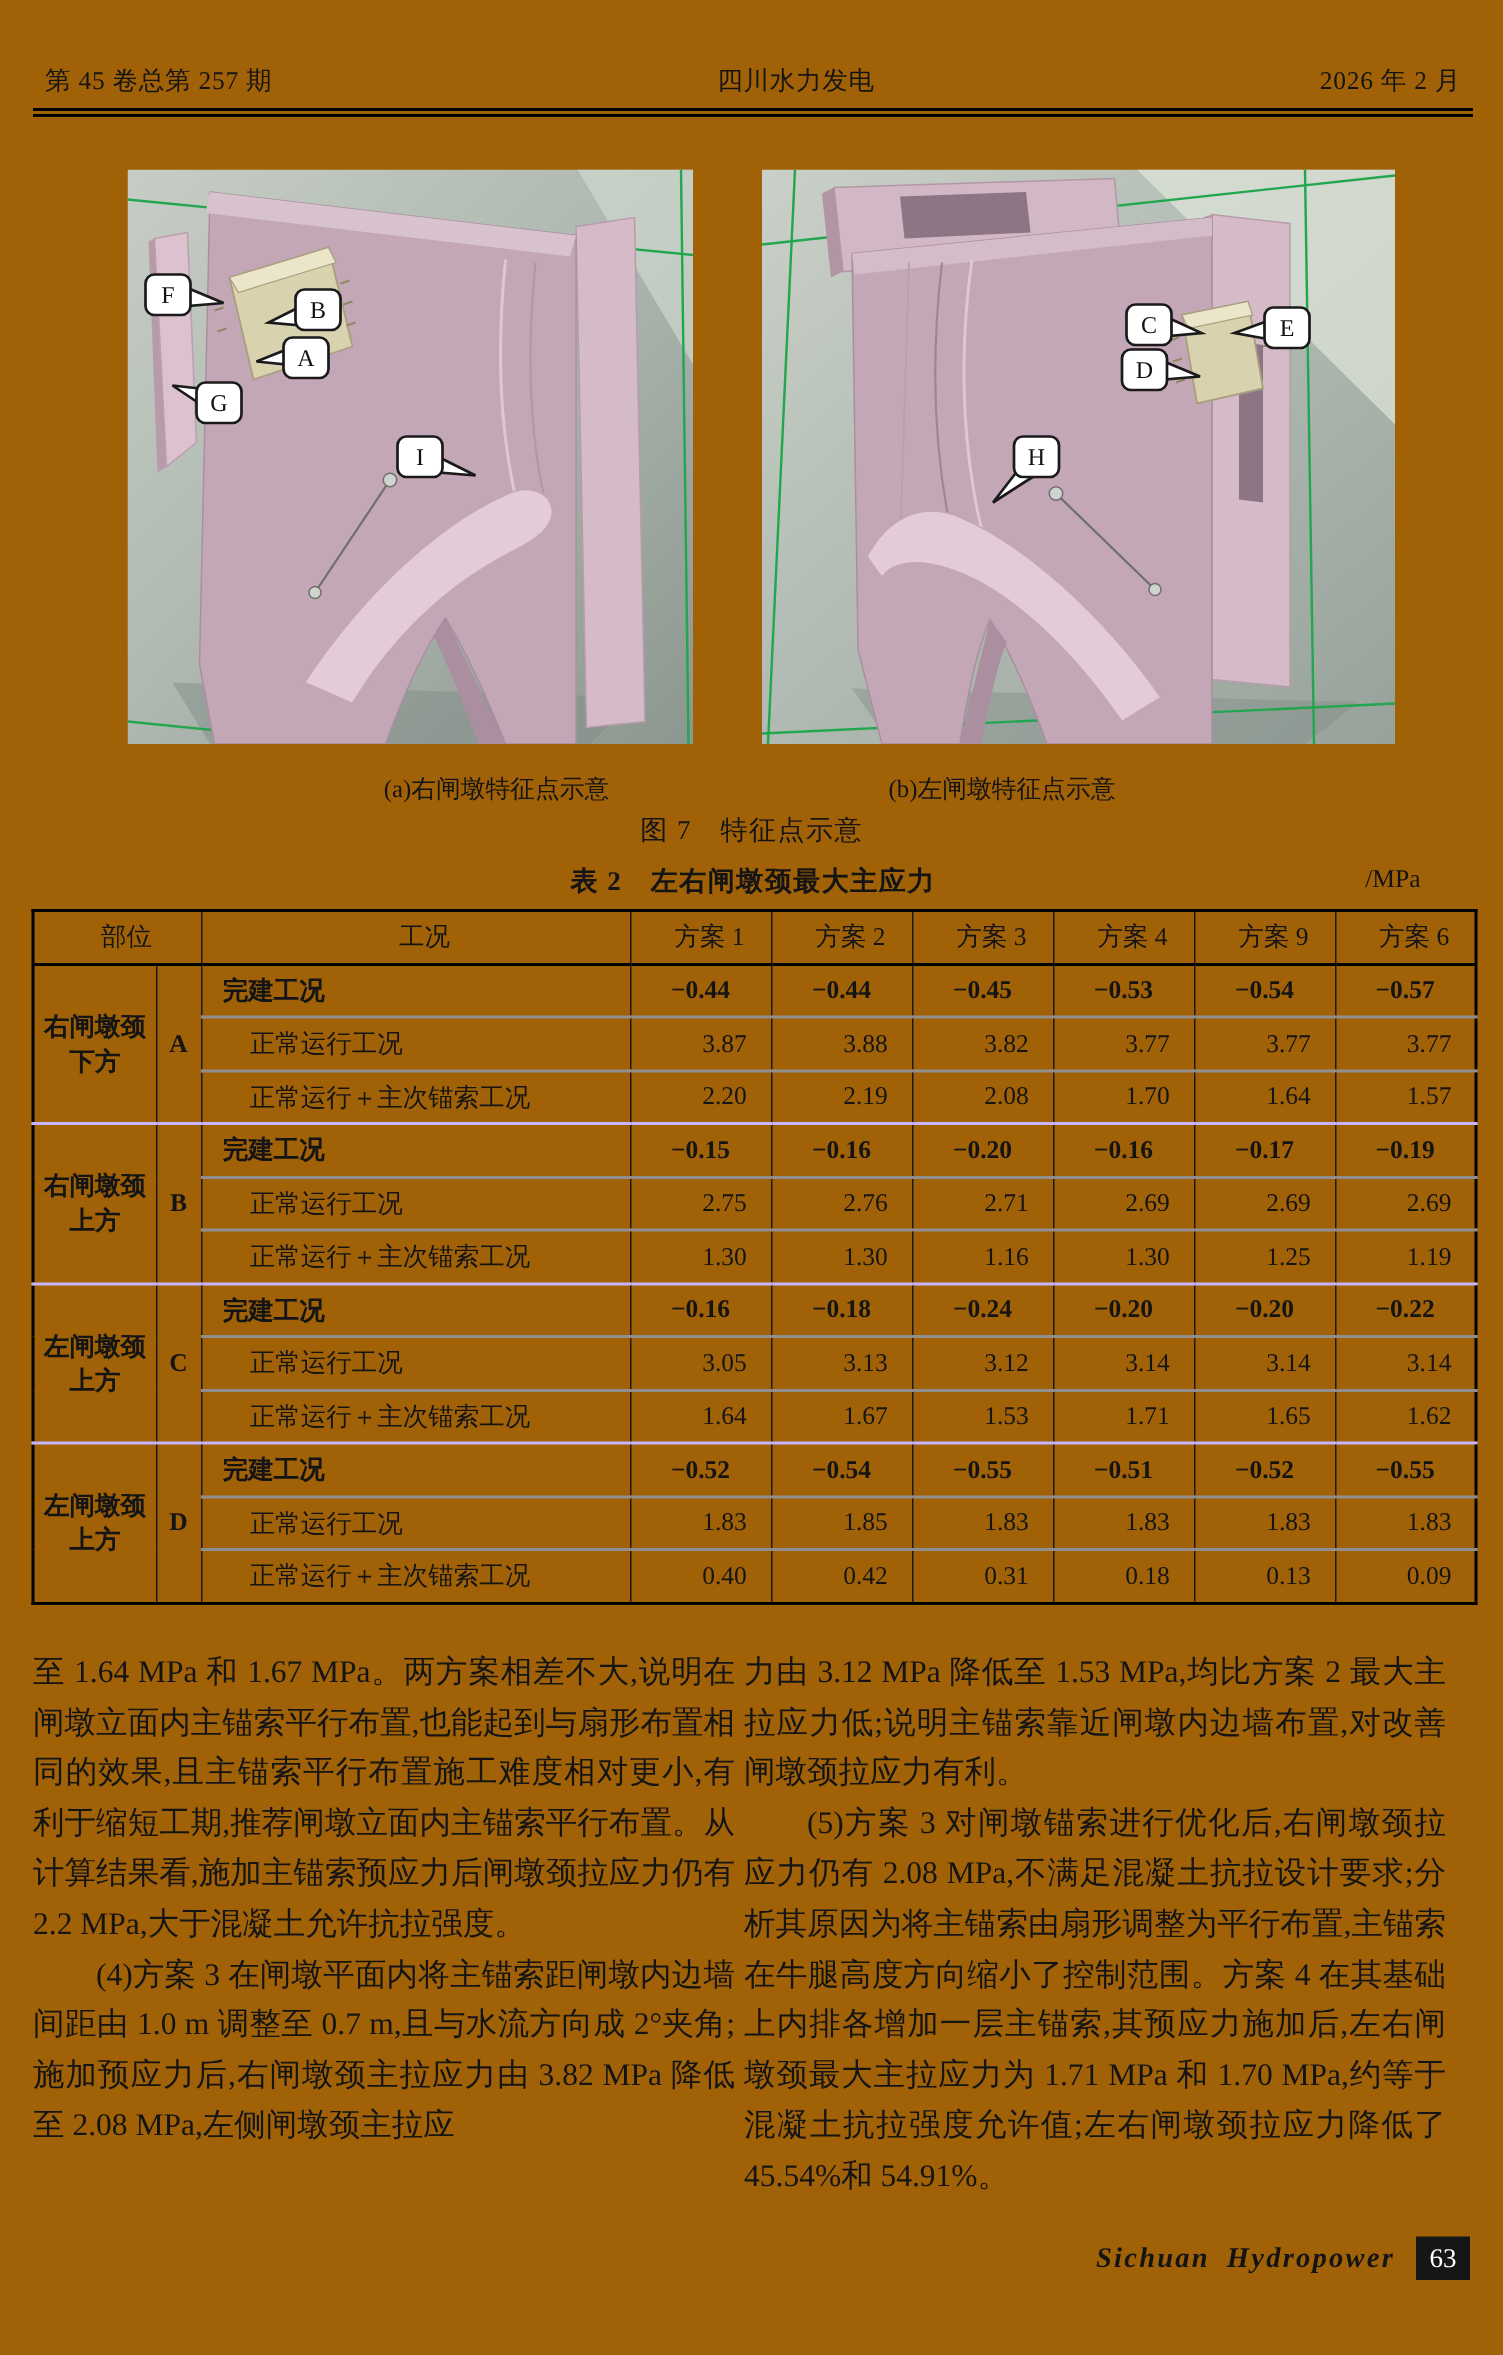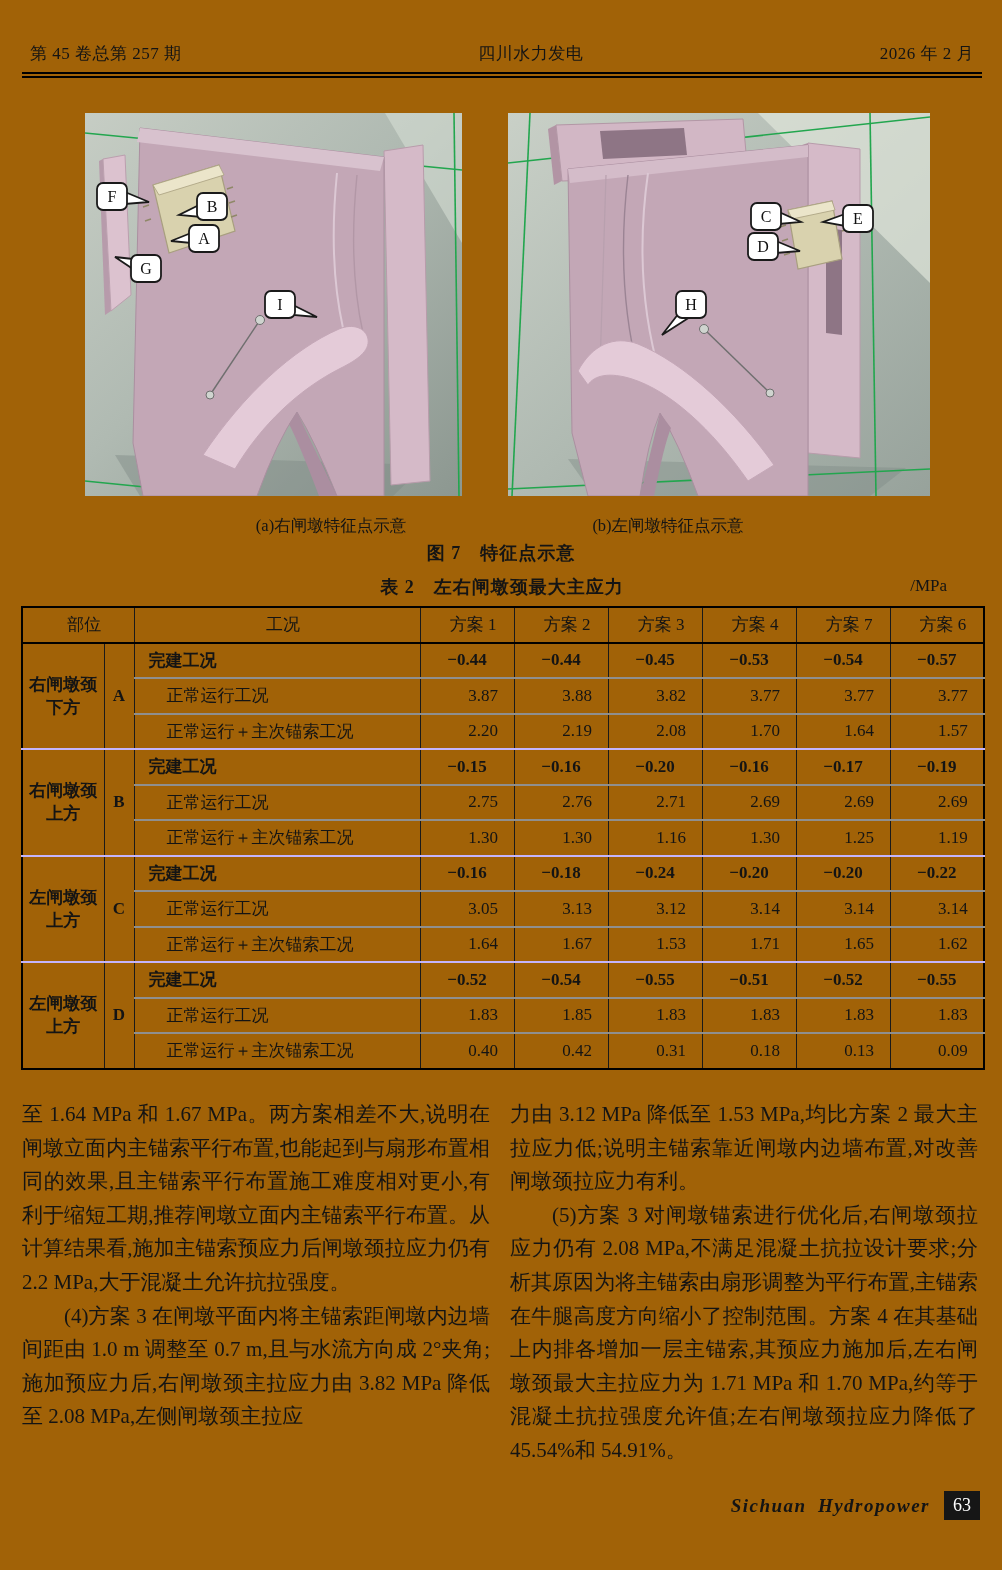--- a/index.html
+++ b/index.html
@@ -10,38 +10,38 @@
   
   .hdr { position:absolute; top:42px; left:30px; right:28px; display:flex; justify-content:space-between; font-size:17px; letter-spacing:.5px; }
   .hdr-rule { position:absolute; top:72px; left:22px; right:20px; height:6px; border-top:2px solid #000; border-bottom:2px solid #000; }
 
   
   .figs { position:absolute; top:113px; left:85px; display:flex; gap:46px; }
   .figpanel { display:block; }
   .subcap { position:absolute; top:515px; font-size:16.5px; text-align:center; }
   .subcap.a { left:155px; width:352px; }
   .subcap.b { left:492px; width:352px; }
-  .figtitle { position:absolute; top:541px; left:0; width:1002px; text-align:center; font-size:18px; font-weight:bold; letter-spacing:1px; }
+  .figtitle { position:absolute; top:541px; left:0; width:1002px; text-align:center; font-size:18px; font-weight:normal; letter-spacing:1px; }
 
   
   .tcap-row { position:absolute; top:575px; left:22px; width:960px; height:26px; }
   .tcap { position:absolute; left:0; width:100%; text-align:center; font-size:18px; font-weight:bold; letter-spacing:1px; }
   .tunit { position:absolute; right:35px; top:1px; font-size:17px; font-weight:normal; }
 
   
   table.mpa { position:absolute; top:606px; left:21px; width:962px; border-collapse:collapse; table-layout:fixed; font-size:17px; border:2px solid #000; }
   .mpa th, .mpa td { border:1px solid #1a1a1a; height:35.5px; text-align:center; font-weight:normal; padding:0; }
   .mpa thead th { border-bottom:2px solid #000;padding-left:12px; }
   .mpa td.cond { text-align:left; padding-left:14px; }
   .mpa tr.gf td { border-top:2px solid #c4b5fd;font-weight:bold; }
   .mpa tr.gm td { border-top:2px solid #8f8f8f;padding-left:32px; }
   .mpa td.loc { line-height:23px; padding:0 6px;margin-top:40px; }
 
   
-  .cols { position:absolute; top:1098px; left:22px; width:960px; display:flex; gap:20px; }
+  .cols { position:absolute; top:1098px; left:22px; width:960px; display:flex; gap:6px; }
   .col { width:468px; font-size:21px; line-height:33.6px; text-align:justify; }
   .col p { margin:0; }
   .col p.ind { text-indent:2em; }
 
   
   .ftr { position:absolute; top:1491px; right:22px; display:flex; align-items:center; gap:14px; }
   .ftr-j { font-style:italic; font-weight:bold; font-size:19px; letter-spacing:1.5px; word-spacing:5px; }
   .ftr-p { background:#161616; color:#fff; min-width:36px; height:29px; line-height:29px; text-align:center; font-size:18px; font-weight:normal; }
 
   
@@ -221,21 +221,21 @@
         <col style="width:94px">
     </colgroup>
     <thead>
       <tr>
         <th colspan="2">部位</th>
         <th>工况</th>
         <th>方案 1</th>
         <th>方案 2</th>
         <th>方案 3</th>
         <th>方案 4</th>
-        <th>方案 7</th>
+        <th>方案 9</th>
         <th>方案 6</th>
       </tr>
     </thead>
     <tbody>
       <tr class="gf">
         <td class="loc" rowspan="3">右闸墩颈下方</td>
         <td rowspan="3">A</td>
         <td class="cond">完建工况</td>
         <td>−0.44</td>
         <td>−0.44</td>

